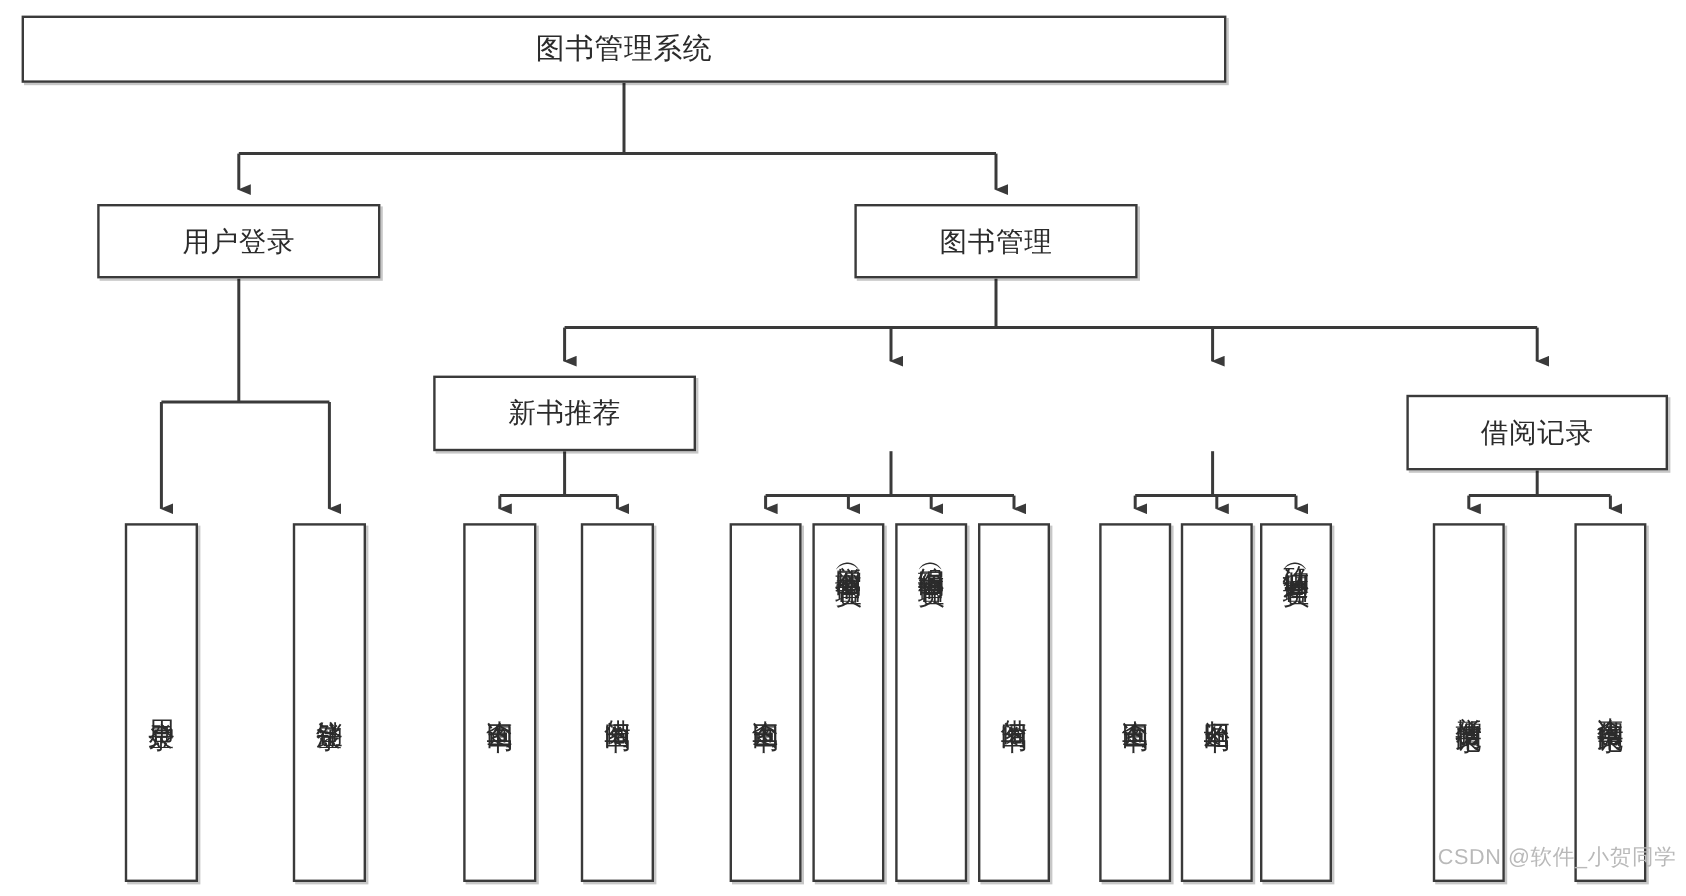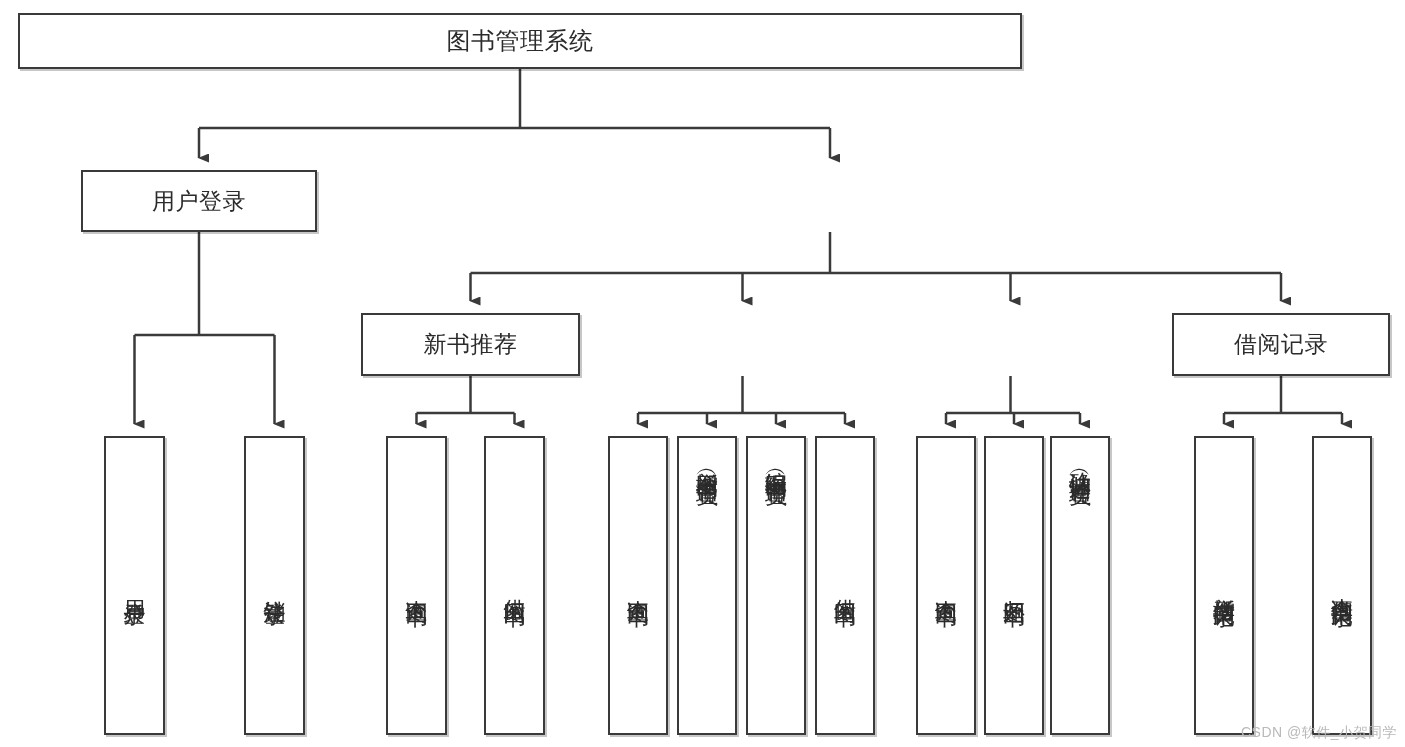--- a/index.html
+++ b/index.html
@@ -64,22 +64,22 @@
     letter-spacing: 2px;
     white-space: nowrap;
   }
   .node.vert.centered {
     align-items: center;
     padding-top: 0;
   }
   #watermark {
     position: absolute;
     right: 8px;
-    bottom: 5px;
-    font-size: 14px;
+    bottom: 21px;
+    font-size: 18px;
     color: #b9b9b9;
     white-space: nowrap;
     letter-spacing: 0.5px;
     pointer-events: none;
   }
 </style>
 </head>
 <body>
 
 <div id="diagram-root">
@@ -127,25 +127,28 @@
       </g>
   </svg>
 
   <div class="node root horiz" style="left: 18px; top: 13px; width: 1004px; height: 56px;">
     <span class="label">图书管理系统</span>
   </div>
 
   <div class="node horiz" style="left: 81px; top: 170px; width: 236px; height: 62px;">
     <span class="label">用户登录</span>
   </div>
+  <div class="node horiz" style="left: 712px; top: 170px; width: 236px; height: 62px;">
+    <span class="label">图书管理</span>
+  </div>
 
   <div class="node horiz" style="left: 361px; top: 313px; width: 219px; height: 63px;">
     <span class="label">新书推荐</span>
   </div>
-  <div class="node horiz" style="left: 1172px; top: 313px; width: 218px; height: 63px;">
+  <div class="node horiz" style="left: 1172px; top: 329px; width: 218px; height: 63px;">
     <span class="label">借阅记录</span>
   </div>
 
   <div class="node vert centered" style="left: 104px; top: 436px; width: 61px; height: 299px;">
     <span class="label">用户登录</span>
   </div>
   <div class="node vert centered" style="left: 244px; top: 436px; width: 61px; height: 299px;">
     <span class="label">注销登录</span>
   </div>
   <div class="node vert centered" style="left: 386px; top: 436px; width: 61px; height: 299px;">

